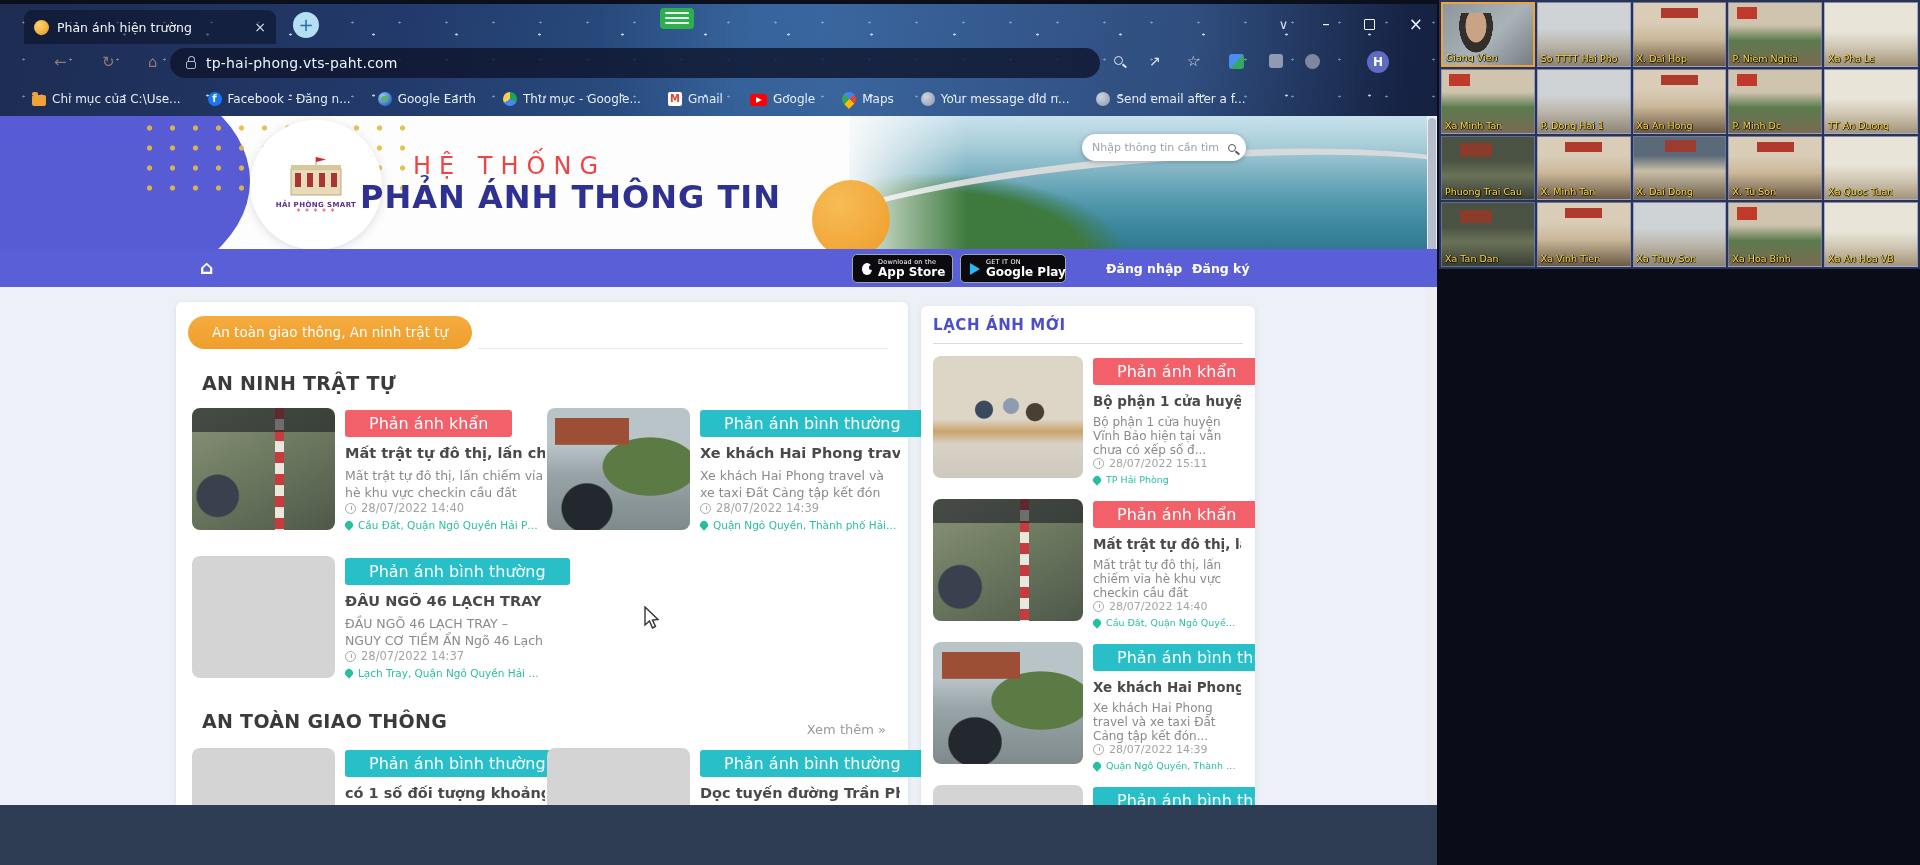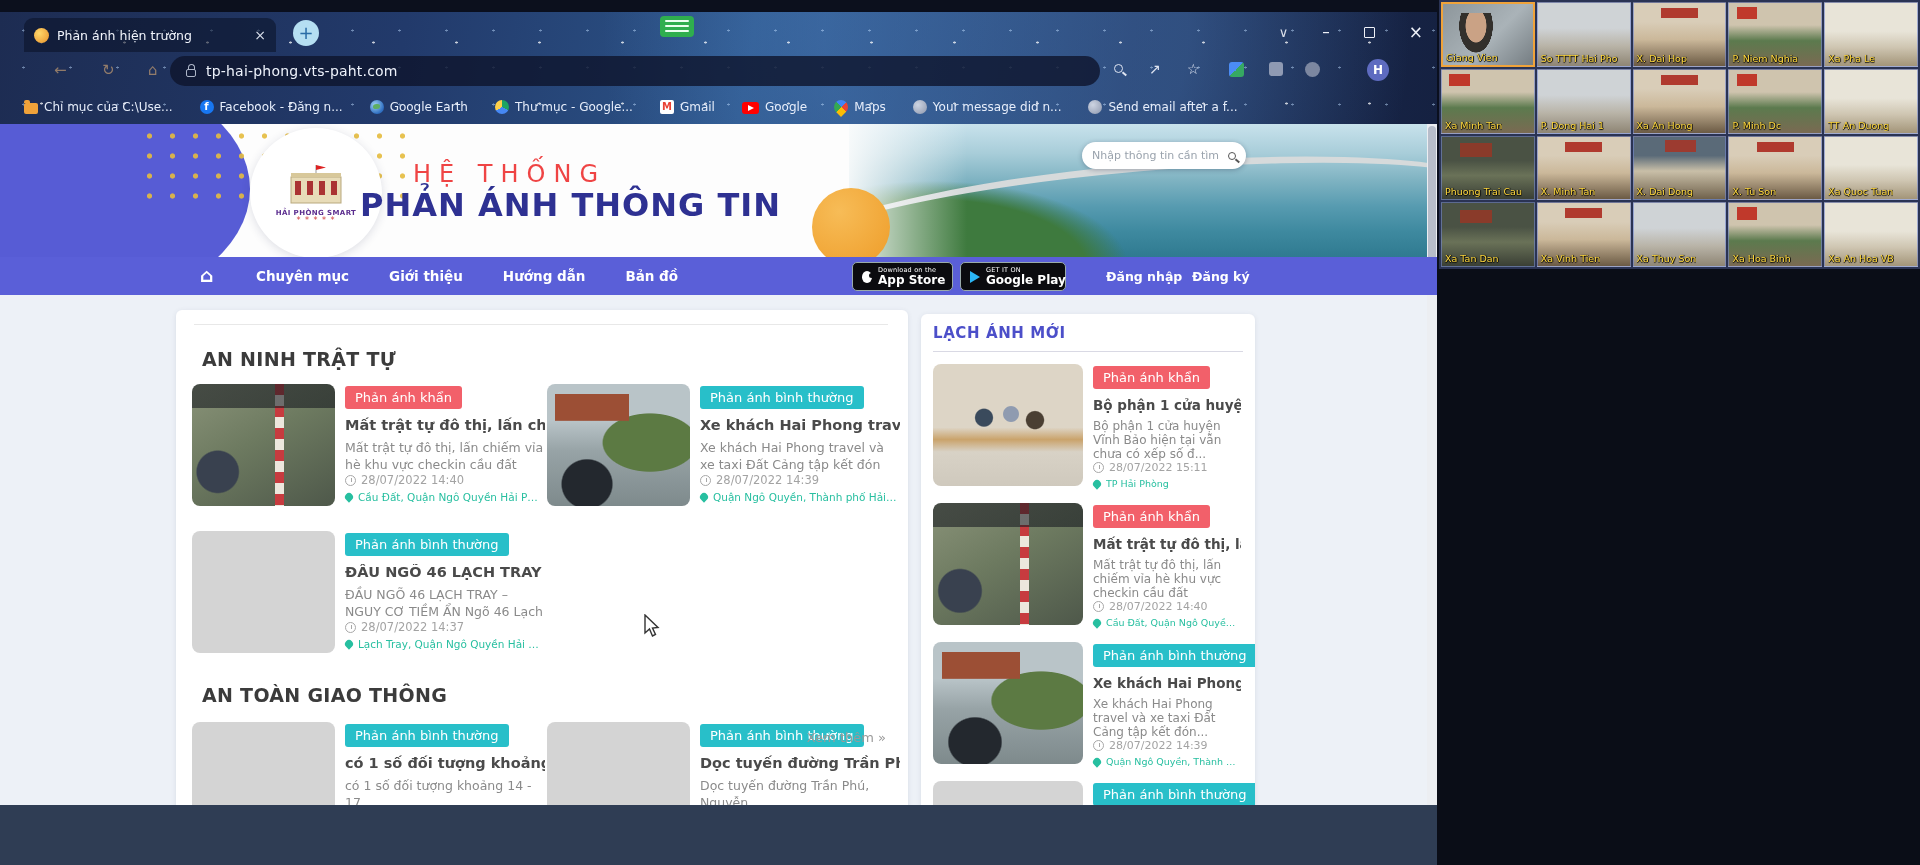--- a/index.html
+++ b/index.html
@@ -1,20 +1,20 @@
 <!DOCTYPE html>
 <html><head>
 <meta charset="utf-8">
 <style>
   * { box-sizing: border-box; margin: 0; padding: 0; }
   html,body { width:1920px; height:865px; overflow:hidden; }
   body { font-family:"DejaVu Sans","Liberation Sans",sans-serif; background:#0c101d; position:relative; }
 
   
-  .browser { position:absolute; left:0; top:12px; width:1437px; height:781px; background:#fff; box-shadow:0 0 0 2px #0a0f1e; }
+  .browser { position:absolute; left:0; top:4px; width:1437px; height:781px; background:#fff; box-shadow:0 0 0 2px #0a0f1e; }
 
   .chrome { position:absolute; left:0; top:0; width:100%; height:112px;
     background:
       radial-gradient(rgba(255,255,255,.75) 1px, transparent 1.8px),
       radial-gradient(rgba(190,220,255,.5) 1px, transparent 1.6px),
       radial-gradient(circle at 70% 20%, rgba(90,150,220,.35) 0 18%, transparent 40%),
       linear-gradient(100deg,#1d2c52 0%,#223a6b 28%,#2c5488 52%,#1b2b52 78%,#152141 100%);
     background-size: 83px 61px, 47px 37px, 100% 100%, 100% 100%; }
 
   .titlebar { position:absolute; left:0; top:0; width:100%; height:40px; }
@@ -41,21 +41,21 @@
   .bar-ics { position:absolute; right:0; top:0; height:38px; }
   .ic-mag { position:absolute; left:-323px; top:12px; width:9px; height:9px; border:1.6px solid #dfe5f2; border-radius:50%; }
   .ic-mag::after { content:''; position:absolute; left:7px; top:8px; width:5px; height:1.6px; background:#dfe5f2; transform:rotate(40deg); }
   .ic-share { position:absolute; left:-288px; top:9px; color:#dfe5f2; font-size:14px; }
   .ic-star { position:absolute; left:-250px; top:9px; color:#dfe5f2; font-size:14px; }
   .ic-translate { position:absolute; left:-208px; top:10px; width:15px; height:15px; border-radius:3px; background:linear-gradient(135deg,#4b8cf5 0 50%,#36a862 50%); }
   .ic-puzzle { position:absolute; left:-168px; top:10px; width:14px; height:14px; border-radius:3px; background:#8f9ab3; }
   .ic-dot { position:absolute; left:-132px; top:10px; width:15px; height:15px; border-radius:50%; background:#7c87a0; }
   .avatar-h { position:absolute; left:-70px; top:7px; width:22px; height:22px; border-radius:50%; background:#5e6bc0; color:#fff; font-size:12px; font-weight:bold; text-align:center; line-height:22px; }
 
-  .bookmarks { position:absolute; left:0; top:78px; width:100%; height:34px; display:flex; align-items:center; gap:27px; padding-left:24px; }
+  .bookmarks { position:absolute; left:0; top:78px; width:100%; height:34px; display:flex; align-items:center; gap:27px; padding-left:32px; }
   .bm { display:flex; align-items:center; gap:6px; }
   .bm-label { color:#e6edfa; font-size:12px; white-space:nowrap; }
   .bm-ic { width:14px; height:14px; flex:none; }
   .icon-folder { background:#f0a23a; border-radius:2px; height:11px; margin-top:2px; position:relative; }
   .icon-folder::before { content:''; position:absolute; left:0; top:-3px; width:6px; height:3px; background:#f0a23a; border-radius:2px 2px 0 0; }
   .icon-facebook { background:#1877f2; border-radius:50%; color:#fff; font-size:10px; font-weight:bold; text-align:center; line-height:14px; }
   .icon-facebook::after { content:'f'; }
   .icon-earth { border-radius:50%; background:radial-gradient(circle at 35% 35%,#9fd0f2,#2f6fc2 70%); position:relative; }
   .icon-earth::after { content:''; position:absolute; left:3px; top:4px; width:7px; height:5px; background:#5fae62; border-radius:50% 30% 50% 40%; }
   .icon-drive { border-radius:50%; background:conic-gradient(#1ea362 0 33%, #4688f4 33% 66%, #ffd04b 66%); }
@@ -111,21 +111,21 @@
   .chip-row { display:flex; align-items:flex-end; }
   .chip { display:inline-block; height:33px; line-height:33px; padding:0 24px; border-radius:17px; background:linear-gradient(180deg,#f5ac3e,#ef9e2c); color:#fff; font-size:13.5px; white-space:nowrap; }
   .chip-line { flex:1; border-bottom:1px solid #e8e8e8; margin-left:6px; margin-right:2px; }
   .sec-heading { margin:23px 0 0 14px; font-size:19px; font-weight:bold; color:#3b3b3b; letter-spacing:.3px; }
   .sec-heading.second { margin-top:31px; }
   .news-grid { display:grid; grid-template-columns:355px 355px; row-gap:25px; margin:14px 0 0 4px; }
   .news-grid.second { margin-top:16px; }
   .news-card { display:flex; gap:10px; }
   .news-img { width:143px; height:122px; border-radius:8px; flex:none; }
   .news-body { width:200px; padding-top:2px; }
-  .badge { display:inline-block; padding:4px 10px; border-radius:3px; color:#fff; font-size:13px; white-space:nowrap; }
+  .badge { display:inline-block; padding:4px 24px; border-radius:3px; color:#fff; font-size:16px; white-space:nowrap; }
   .badge.urgent { background:#f2606a; }
   .badge.normal { background:#28bfc9; }
   .news-title { margin-top:8px; font-size:14.5px; font-weight:bold; color:#4a4a4a; white-space:nowrap; overflow:hidden; }
   .news-desc { margin-top:6px; font-size:12.5px; line-height:17px; color:#8a8a8a; height:34px; overflow:hidden; }
   .meta { display:flex; align-items:center; gap:5px; margin-top:0; font-size:11.5px; color:#a3a3a3; }
   .meta.loc-row { margin-top:4px; font-size:10.5px; color:#27bfa0; }
   .meta .val { white-space:nowrap; overflow:hidden; text-overflow:ellipsis; max-width:185px; }
   .meta:has(.val:empty) { visibility:hidden; }
   .ic-clock { width:11px; height:11px; border:1px solid #a8a8a8; border-radius:50%; position:relative; flex:none; }
   .ic-clock::after { content:''; position:absolute; left:4.5px; top:2px; width:1px; height:4px; background:#a8a8a8; }
@@ -310,49 +310,41 @@
       <div class="brand-t1">HỆ THỐNG</div>
       <div class="brand-t2">PHẢN ÁNH THÔNG TIN</div>
       <div class="hdr-search">
         <input placeholder="Nhập thông tin cần tìm ..." style="">
         <span class="search-mag"></span>
       </div>
     </div>
 
     <div class="mainnav">
       <span class="nav-home">⌂</span>
-      <div class="nav-items">
-  <a class="nav-item">Chuyên mục</a>
-
-  <a class="nav-item">Giới thiệu</a>
-
-  <a class="nav-item">Hướng dẫn</a>
-
-  <a class="nav-item">Bản đồ</a>
-</div>
       <div class="store-badge badge-appstore">
         <span class="apple-glyph"></span>
         <span class="store-lines">
           <span class="store-top">Download on the</span>
           <span class="store-bottom">App Store</span>
         </span>
       </div>
       <div class="store-badge badge-gplay">
         <span class="gp-glyph"></span>
         <span class="store-lines">
           <span class="store-top">GET IT ON</span>
           <span class="store-bottom">Google Play</span>
         </span>
       </div>
       <a class="nav-auth auth-login">Đăng nhập</a>
       <a class="nav-auth auth-register">Đăng ký</a>
     </div>
 
     <div class="main-card">
       <div class="chip-row">
+        <span class="chip">An toàn giao thông, An ninh trật tự</span>
         <span class="chip-line"></span>
       </div>
       <h2 class="sec-heading">AN NINH TRẬT TỰ</h2>
       <div class="news-grid">
   <article class="news-card">
     <div class="news-img img-rail"></div>
     <div class="news-body">
       <span class="badge urgent">Phản ánh khẩn</span>
       <h3 class="news-title">Mất trật tự đô thị, lấn chiếm...</h3>
       <p class="news-desc">Mất trật tự đô thị, lấn chiếm vỉa hè khu vực checkin cầu đất</p>

